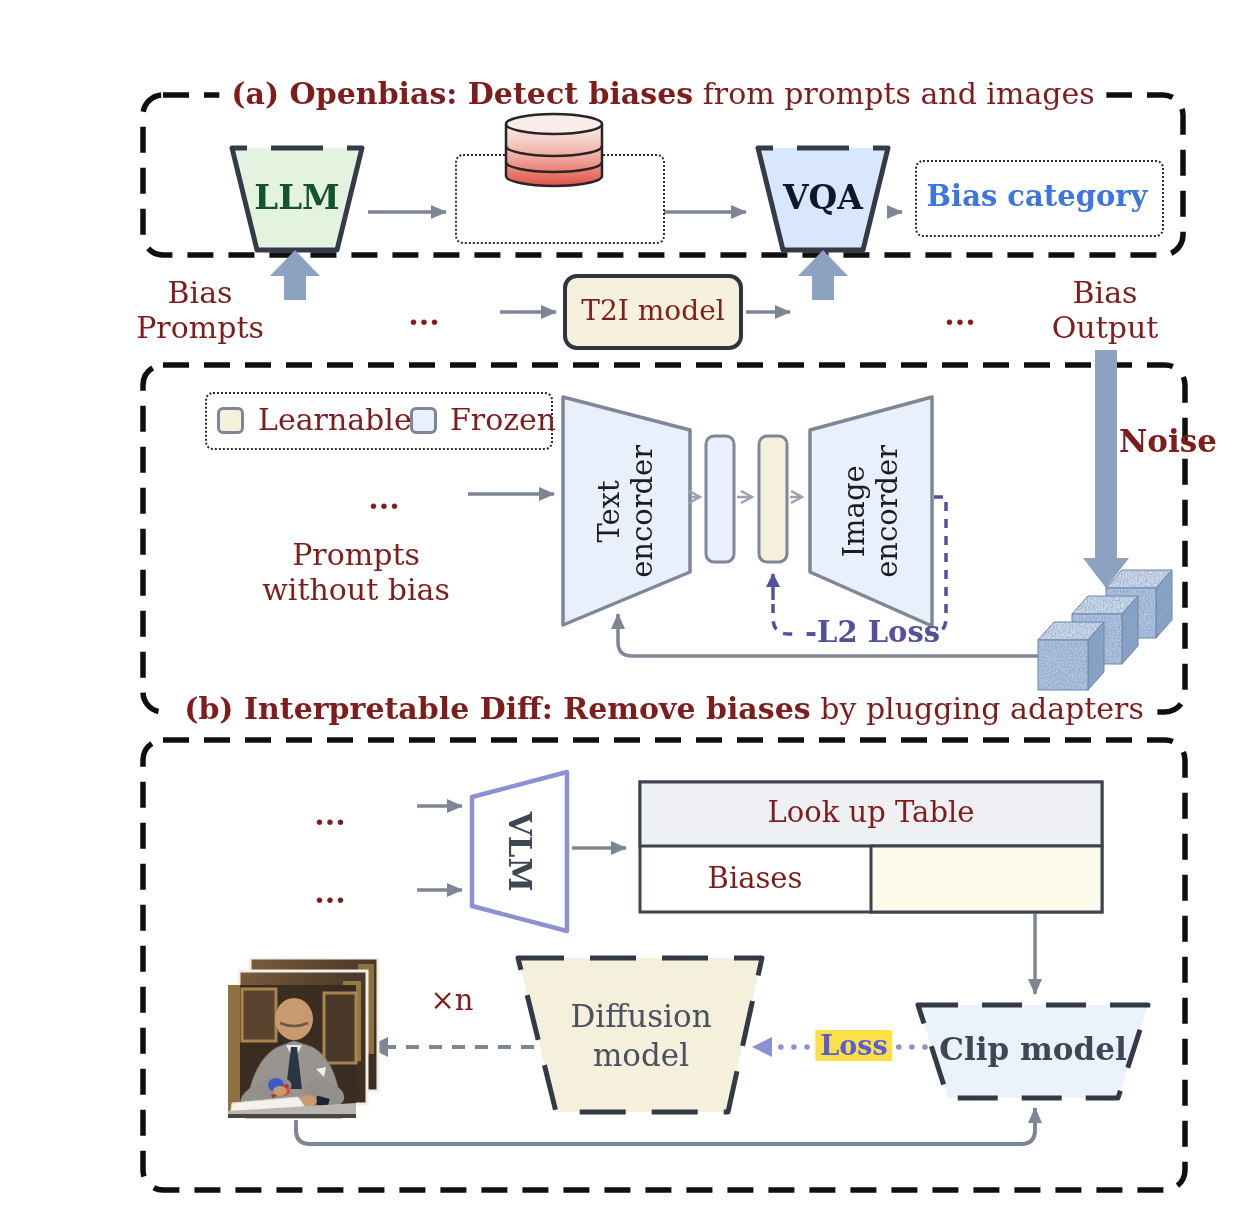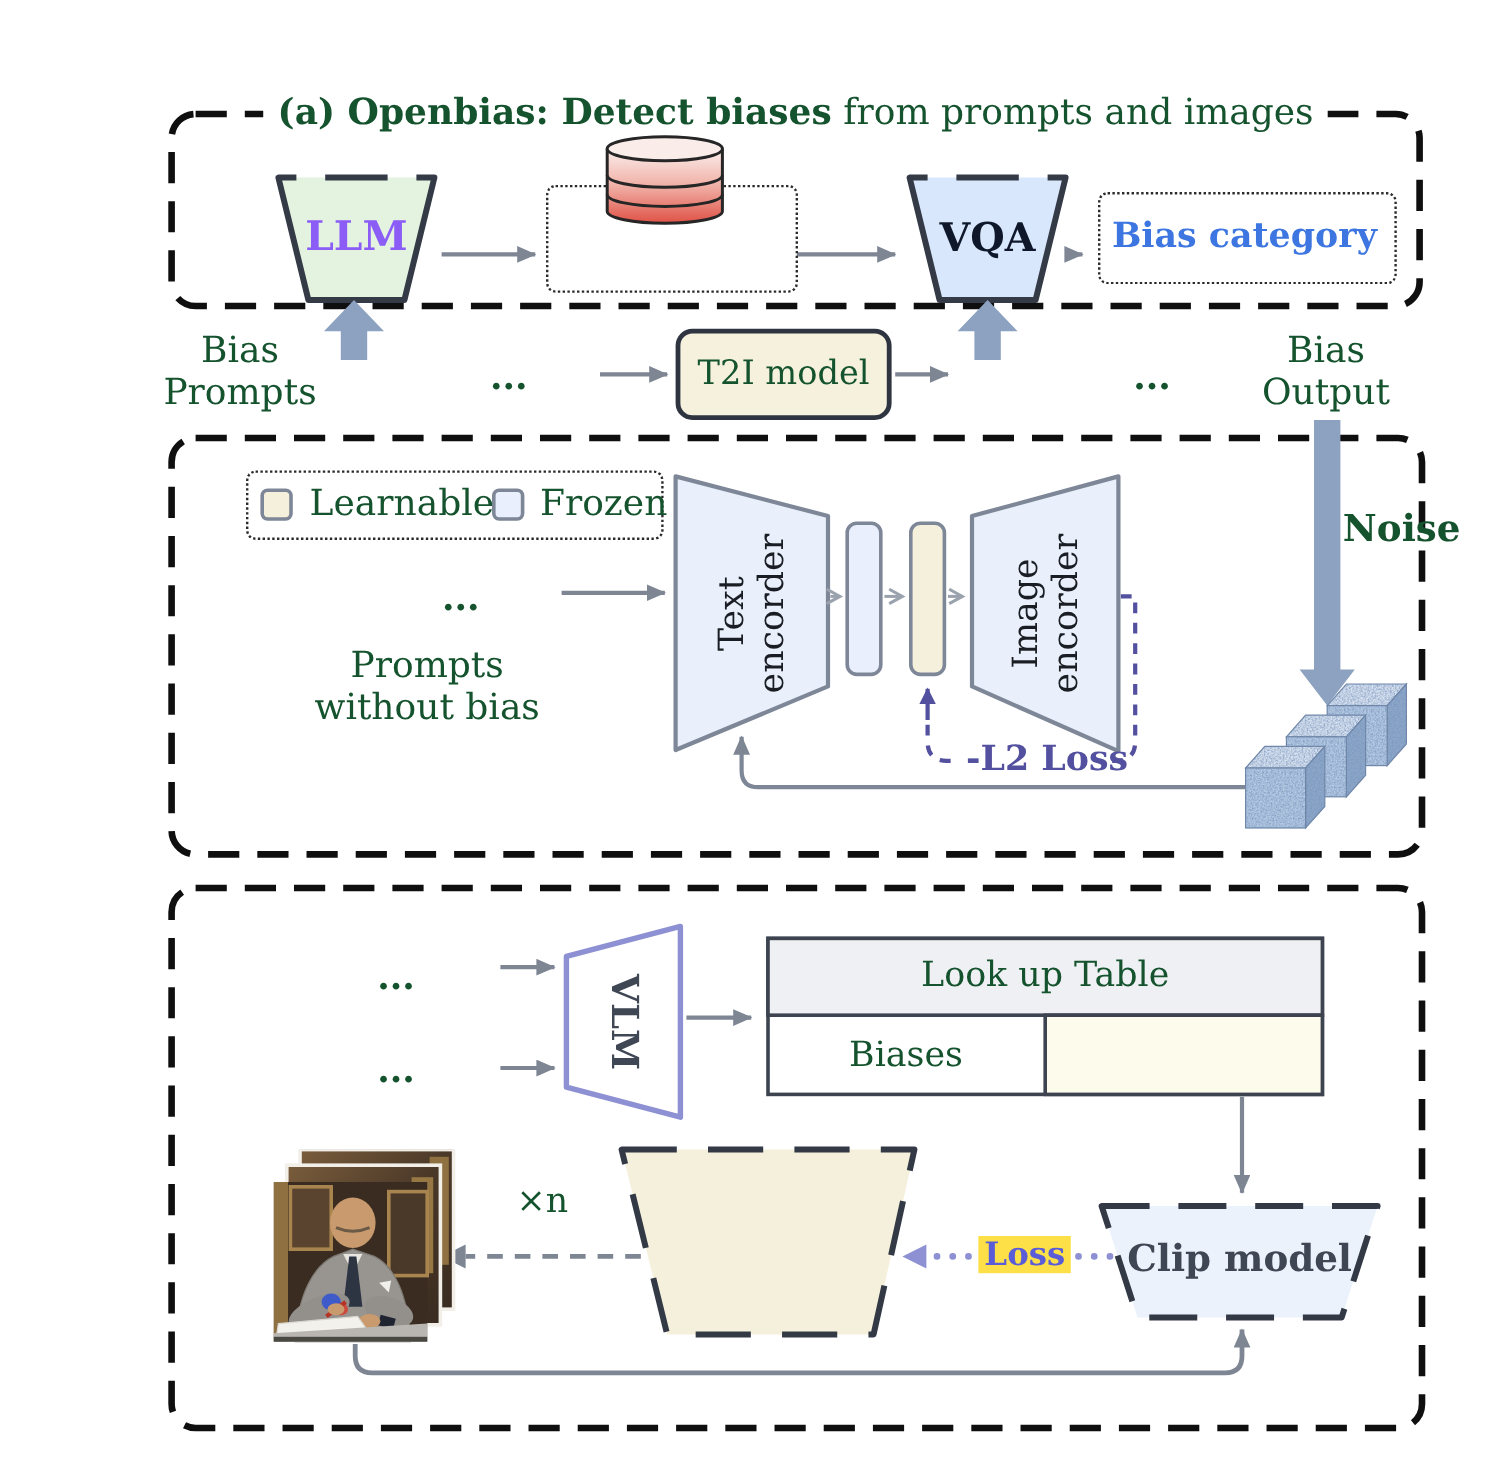--- a/index.html
+++ b/index.html
@@ -1,20 +1,20 @@
 <!DOCTYPE html>
 <html><head>
 <meta charset="utf-8">
 <style>
   html,body{margin:0;padding:0;background:#ffffff;}
   #stage{position:relative;width:1250px;height:1222px;background:#ffffff;overflow:hidden;
          font-family:"DejaVu Serif", "Liberation Serif", serif;}
   svg{display:block}
   .lay{position:absolute;left:0;top:0;}
-  .t{position:absolute;color:#14532d;font-size:30px;line-height:1.15;white-space:nowrap;}
+  .t{position:absolute;color:#7f1d1d;font-size:30px;line-height:1.15;white-space:nowrap;}
   .ctr{transform:translateX(-50%);text-align:center;}
   .b{font-weight:bold;}
   .cap{background:#ffffff;padding:0 12px;font-size:30px;}
   .dotbox{position:absolute;border:2px dotted #2b2b2b;border-radius:8px;}
   .sw{position:absolute;width:27px;height:27px;border:3px solid #7e8797;border-radius:6px;box-sizing:border-box;}
   .rot{position:absolute;display:flex;align-items:center;justify-content:center;}
   .rotin{transform:rotate(-90deg);text-align:center;white-space:nowrap;font-size:29px;line-height:1.15;color:#1a1d23;}
   .rotcw{transform:rotate(90deg);}
   .lines span{display:block;}
 </style>
@@ -170,22 +170,23 @@
           <stop offset="1" stop-color="#e05246"></stop>
       </linearGradient>
     </defs>
     <path d="M6,14 L6,66 A48,10 0 0 0 102,66 L102,14" fill="url(#cylGrad)" stroke="#262626" stroke-width="2.5"></path>
     <path d="M6,36 A48,10 0 0 0 102,36" fill="none" stroke="#262626" stroke-width="2.5"></path>
     <path d="M6,52 A48,10 0 0 0 102,52" fill="none" stroke="#262626" stroke-width="2.5"></path>
     <ellipse cx="54" cy="14" rx="48" ry="10" fill="#f9ece9" stroke="#262626" stroke-width="2.5"></ellipse>
   </svg>
 
   <div class="t cap ctr" style="left:663px;top:77px"><span class="b">(a) Openbias: Detect biases</span><span> from prompts and images</span></div>
-
-  <div class="t b ctr" style="left:297px;top:178px;font-size:34px;color:#8b5cf6">LLM</div>
+  <div class="t cap ctr" style="left:664px;top:692px"><span class="b">(b) Interpretable Diff: Remove biases</span><span> by plugging adapters</span></div>
+
+  <div class="t b ctr" style="left:297px;top:178px;font-size:34px;color:#14532d">LLM</div>
   <div class="t b ctr" style="left:823px;top:179px;font-size:33px;color:#0f172a">VQA</div>
   <div class="t b ctr" style="left:1037px;top:180px;font-size:29px;color:#3d76e0">Bias category</div>
 
   <div class="t ctr lines" style="left:200px;top:276px">
       <span>Bias</span>
       <span>Prompts</span>
     </div>
   <div class="t b ctr" style="left:424px;top:298px">...</div>
   <div class="t ctr" style="left:653px;top:295px;font-size:28px">T2I model</div>
   <div class="t b ctr" style="left:960px;top:298px">...</div>
@@ -225,17 +226,21 @@
   <div class="t b ctr" style="left:330px;top:876px">...</div>
 
   <div class="rot" style="left:472px;top:772px;width:95px;height:159px">
     <div class="rotin rotcw b" style="font-size:31px;color:#3f4654">VLM</div>
   </div>
 
   <div class="t ctr" style="left:871px;top:796px;font-size:29px">Look up Table</div>
   <div class="t ctr" style="left:755px;top:862px;font-size:29px">Biases</div>
 
   <div class="t b ctr" style="left:1033px;top:1032px;font-size:31px;color:#3f4654">Clip model</div>
+  <div class="t ctr lines" style="left:641px;top:997px;font-size:31px;line-height:1.25;color:#4a5160">
+      <span>Diffusion</span>
+      <span>model</span>
+    </div>
 
   <div class="t b ctr" style="left:854px;top:1030px;font-size:27px;color:#5a5cd8;background:#fde047;padding:0 5px">Loss</div>
   <div class="t ctr" style="left:452px;top:984px;font-size:29px">×n</div>
 
 </div>
 
 </body></html>

